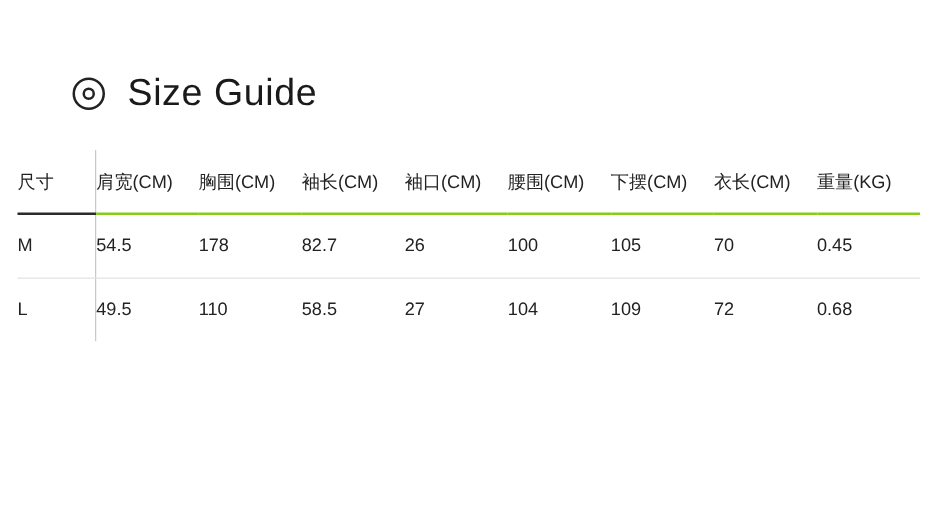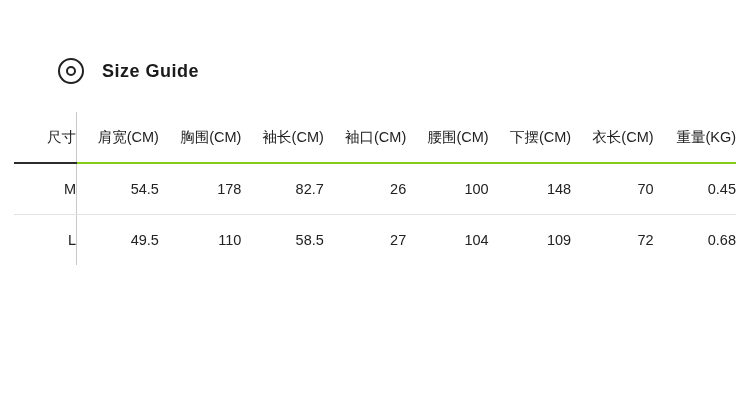--- a/index.html
+++ b/index.html
@@ -42,37 +42,37 @@
     width: 10px;
     height: 10px;
     margin-left: -5px;
     margin-top: -5px;
     border: 2.5px solid #222;
     border-radius: 50%;
     box-sizing: border-box;
   }
   .title-text {
     margin-left: 18px;
-    font-size: 18px;
-    font-weight: bold;
+    font-size: 30px;
+    font-weight: normal;
     letter-spacing: 0.5px;
     color: #1a1a1a;
   }
   .table-wrap {
     margin-top: 28px;
     padding: 0 14px 0 14px;
   }
   table.size-table {
     width: 722px;
     border-collapse: collapse;
     table-layout: fixed;
   }
   table.size-table th,
   table.size-table td {
-    text-align: right;
+    text-align: left;
     font-size: 14.5px;
     color: #222;
     font-weight: normal;
     padding: 0;
     height: 50px;
     vertical-align: middle;
   }
   thead th {
     height: 42px;
     font-size: 14.5px;
@@ -125,21 +125,21 @@
         </tr>
       </thead>
       <tbody>
         <tr>
           <td class="col-first">M</td>
           <td>54.5</td>
           <td>178</td>
           <td>82.7</td>
           <td>26</td>
           <td>100</td>
-          <td>148</td>
+          <td>105</td>
           <td>70</td>
           <td>0.45</td>
         </tr>
         <tr>
           <td class="col-first">L</td>
           <td>49.5</td>
           <td>110</td>
           <td>58.5</td>
           <td>27</td>
           <td>104</td>

